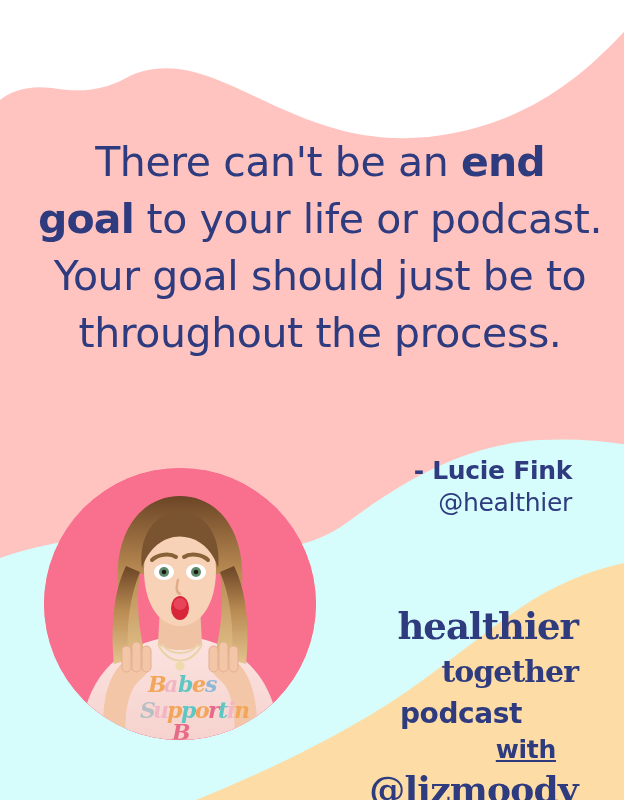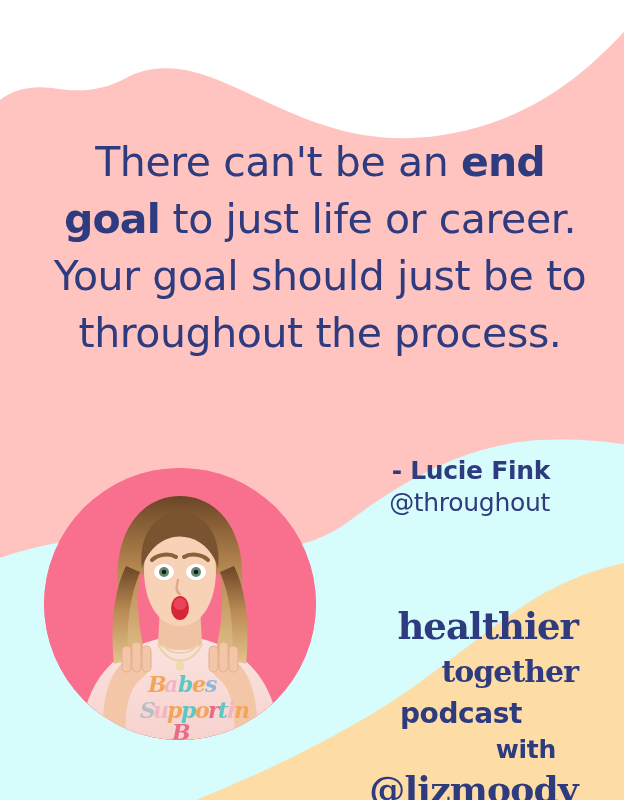--- a/index.html
+++ b/index.html
@@ -47,21 +47,21 @@
     white-space: nowrap;
   }
   #quote b {
     font-weight: 700;
     letter-spacing: -0.8px;
   }
 
   
   #attribution {
     position: absolute;
-    right: 74px;
+    right: 52px;
     top: 455px;
     text-align: right;
     color: #2e3b7e;
     font-family: "DejaVu Sans", sans-serif;
   }
   #attrib-name {
     display: block;
     font-size: 25px;
     font-weight: 700;
     line-height: 32px;
@@ -122,20 +122,21 @@
     margin-right: 56px;
   }
   #brand-with {
     display: block;
     font-family: "DejaVu Sans", sans-serif;
     font-weight: 700;
     font-size: 25px;
     line-height: 34px;
     letter-spacing: -0.3px;
     margin-right: 22px;
+    text-decoration: underline;
   }
   #brand-handle {
     display: block;
     font-family: "DejaVu Serif", serif;
     font-weight: 700;
     font-size: 36px;
     line-height: 44px;
     letter-spacing: -0.8px;
   }
 </style>
@@ -166,33 +167,33 @@
              C600,566 558,582 520,608
              C470,643 424,683 372,714
              C310,751 250,778 196,800 Z"></path>
   </svg>
 
   <div id="quote">
     <span class="ln">
       <span>There can't be an </span><b>end</b>
     </span>
     <span class="ln">
-      <b>goal</b><span> to just life or career.</span>
+      <b>goal</b><span> to your life or podcast.</span>
     </span>
     <span class="ln">
       <span>Your goal should just be to</span>
     </span>
     <span class="ln">
       <span>throughout the process.</span>
     </span>
   </div>
 
   <div id="attribution">
     <span id="attrib-name">- Lucie Fink</span>
-    <span id="attrib-handle">@throughout</span>
+    <span id="attrib-handle">@healthier</span>
   </div>
 
   <div id="photo-circle">
     <svg id="photo-svg" viewBox="0 0 272 272">
       <defs>
         <clipPath id="circleClip">
             <circle cx="136" cy="136" r="136"></circle>
           </clipPath>
         <linearGradient id="hairGrad" x1="0" y1="0" x2="0" y2="1">
           <stop offset="0%" stop-color="#6b4526"></stop>

